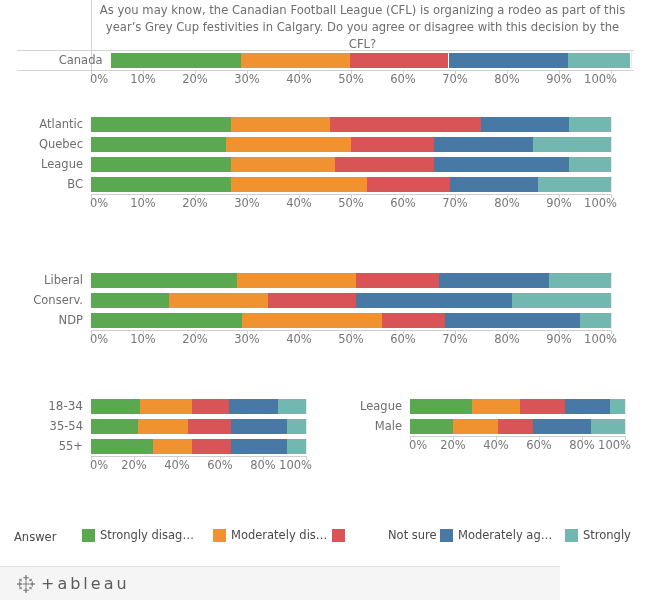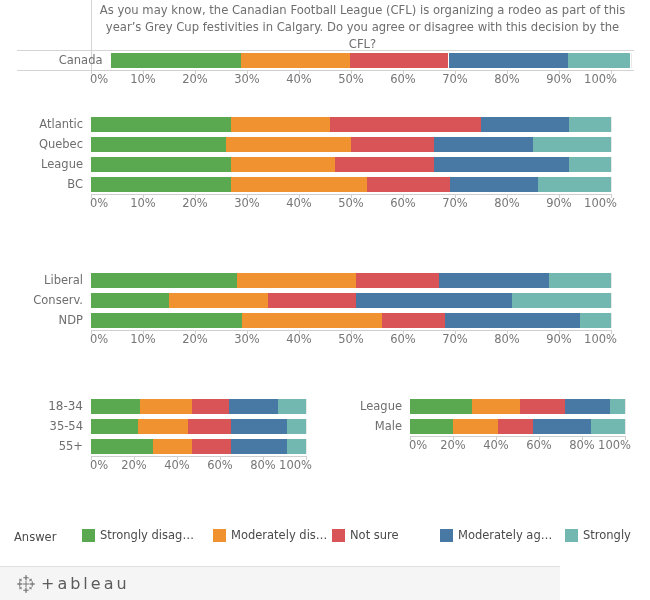--- a/index.html
+++ b/index.html
@@ -543,21 +543,21 @@
     <div id="legend-title">Answer</div>
     <div id="legend-items">
         <div class="legend-item" style="left: 82px;">
           <span class="legend-swatch" style="background: rgb(90, 168, 79);"></span>
           <span class="legend-label">Strongly disag…</span>
         </div>
         <div class="legend-item" style="left: 213px;">
           <span class="legend-swatch" style="background: rgb(241, 146, 49);"></span>
           <span class="legend-label">Moderately dis…</span>
         </div>
-        <div class="legend-item" style="left: 332px;">
+        <div class="legend-item" style="left: 332px; gap: 38px;">
           <span class="legend-swatch" style="background: rgb(216, 84, 86);"></span>
           <span class="legend-label">Not sure</span>
         </div>
         <div class="legend-item" style="left: 440px;">
           <span class="legend-swatch" style="background: rgb(72, 120, 164);"></span>
           <span class="legend-label">Moderately ag…</span>
         </div>
         <div class="legend-item" style="left: 565px;">
           <span class="legend-swatch" style="background: rgb(114, 183, 176);"></span>
           <span class="legend-label">Strongly</span>

